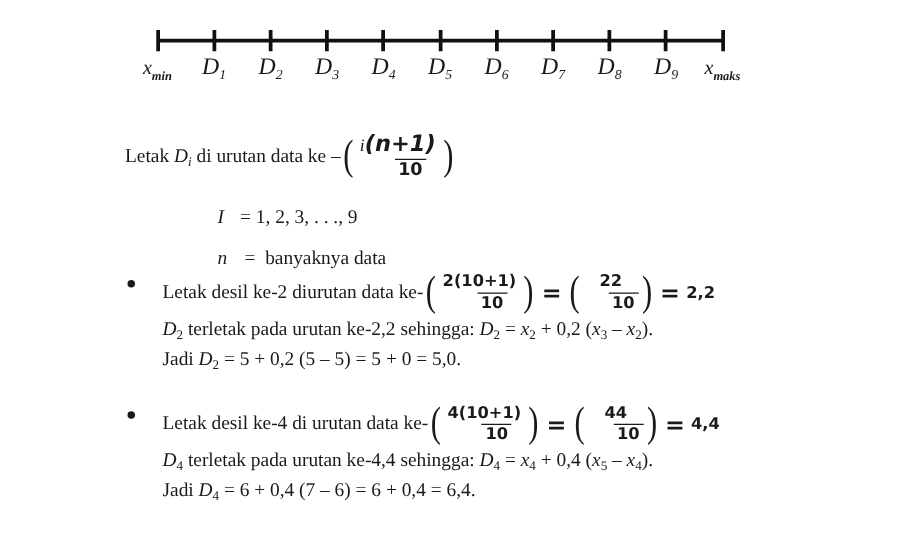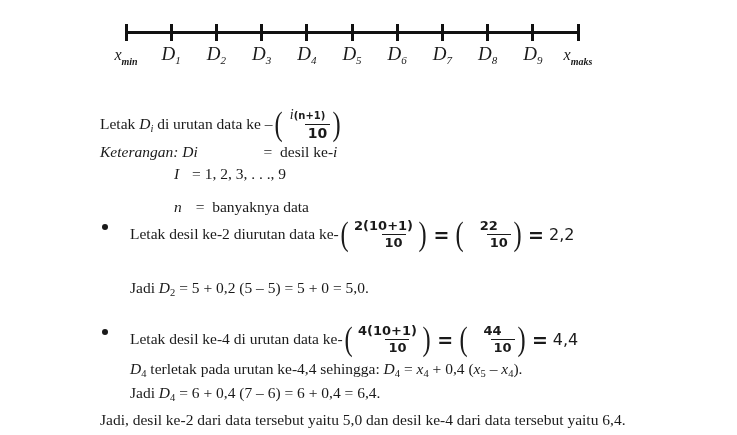--- a/index.html
+++ b/index.html
@@ -140,23 +140,23 @@
     font-style: italic;
   }
   .eq-big {
     font-size: 19px;
     font-family: "DejaVu Sans", "Liberation Sans", sans-serif;
     font-weight: bold;
     vertical-align: middle;
     margin: 0 5px;
   }
   .res-big {
-    font-size: 16px;
+    font-size: 13px;
     font-family: "DejaVu Sans", "Liberation Sans", sans-serif;
-    font-weight: normal;
+    font-weight: bold;
     vertical-align: middle;
   }
 
   
   .bullet {
     position: absolute;
     width: 6px;
     height: 6px;
     border-radius: 50%;
     background: #1a1a1a;
@@ -195,32 +195,27 @@
         <div class="nl-label" style="left: 432.8px;"><span>D</span><sub>9</sub></div>
         <div class="nl-label endpoint" style="left: 478px;"><span>x</span><sub>maks</sub></div>
       </div>
   </div>
 
 
   <div class="line" style="left:100px; top:108px;">
     <span>Letak </span><i>D</i><span class="sub-i">i</span><span> di urutan data ke </span><span>–</span><span class="frac-wrap">
         <span class="paren">(</span>
         <span class="frac">
-          <span class="num"><span class="mathserif-i" style="font-size:14px;">i</span><span class="mathsans" style="font-size:10px;">(n+1)</span></span>
+          <span class="num"><span class="mathserif-i" style="font-size:14px;">i</span><span class="mathsans" style="font-size:18px;font-style:italic;">(n+1)</span></span>
           <span class="den mathsans" style="font-size:14px;">10</span>
         </span>
         <span class="paren">)</span>
       </span>
   </div>
 
-  <div class="line" style="left:100px; top:144px;">
-    <i>Keterangan:</i><span>&nbsp;</span><i>Di</i>
-    <span style="display:inline-block; width:62px;"></span><span>=</span>
-    <span>&nbsp;</span><span>desil ke-</span><i>i</i>
-  </div>
 
   <div class="line" style="left:174px; top:166px;">
     <i>I</i>
     <span style="display:inline-block; width:9px;"></span><span>=</span>
     <span>1, 2, 3, . . ., 9</span>
   </div>
 
   <div class="line" style="left:174px; top:199px;">
     <i>n</i>
     <span style="display:inline-block; width:10px;"></span><span>=</span>
@@ -239,20 +234,23 @@
       </span><span class="eq-big">=</span><span class="frac-wrap">
         <span class="paren">(</span>
         <span class="frac">
           <span class="num mathsans">22</span>
           <span class="den mathsans">10</span>
         </span>
         <span class="paren">)</span>
       </span><span class="eq-big">=</span><span class="res-big">2,2</span>
   </div>
 
+  <div class="line" style="left:130px; top:256px;">
+    <i>D</i><span class="sub">2</span><span> terletak pada urutan ke-2,2 sehingga: </span><i>D</i><span class="sub">2</span><span> = </span><i>x</i><span class="sub">2</span><span> + 0,2 (</span><i>x</i><span class="sub">3</span><span> – </span><i>x</i><span class="sub">2</span><span>).</span>
+  </div>
 
   <div class="line" style="left:130px; top:280px;">
     <span>Jadi </span><i>D</i><span class="sub">2</span><span> = 5 + 0,2 (5 – 5) = 5 + 0 = 5,0.</span>
   </div>
 
   <div class="bullet" style="left:102px; top:329px;"></div>
   <div class="line" style="left:130px; top:323px;">
     <span>Letak desil ke-4 di urutan data ke-</span><span class="frac-wrap">
         <span class="paren">(</span>
         <span class="frac">
@@ -271,15 +269,14 @@
   </div>
 
   <div class="line" style="left:130px; top:361px;">
     <i>D</i><span class="sub">4</span><span> terletak pada urutan ke-4,4 sehingga: </span><i>D</i><span class="sub">4</span><span> = </span><i>x</i><span class="sub">4</span><span> + 0,4 (</span><i>x</i><span class="sub">5</span><span> – </span><i>x</i><span class="sub">4</span><span>).</span>
   </div>
 
   <div class="line" style="left:130px; top:385px;">
     <span>Jadi </span><i>D</i><span class="sub">4</span><span> = 6 + 0,4 (7 – 6) = 6 + 0,4 = 6,4.</span>
   </div>
 
-  <div class="line" style="left:100px; top:412px;">Jadi, desil ke-2 dari data tersebut yaitu 5,0 dan desil ke-4 dari data tersebut yaitu 6,4.</div>
 
 </div>
 
 </body></html>

